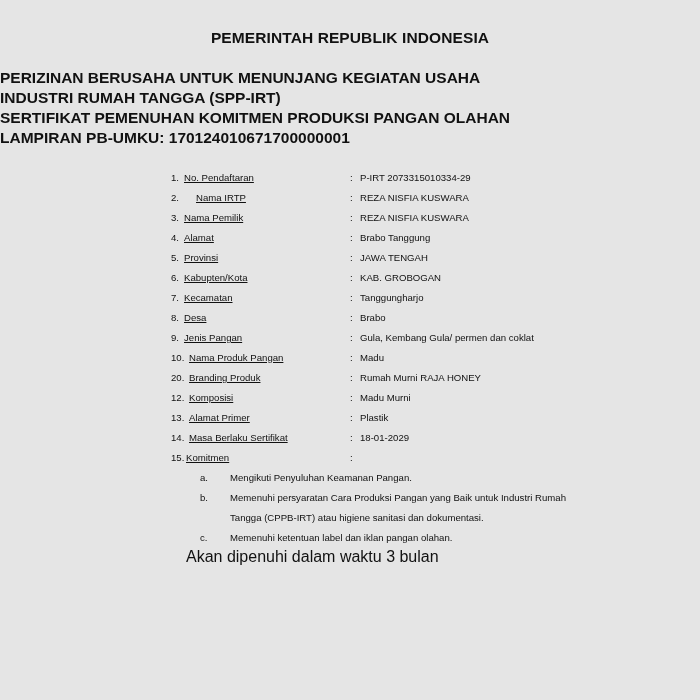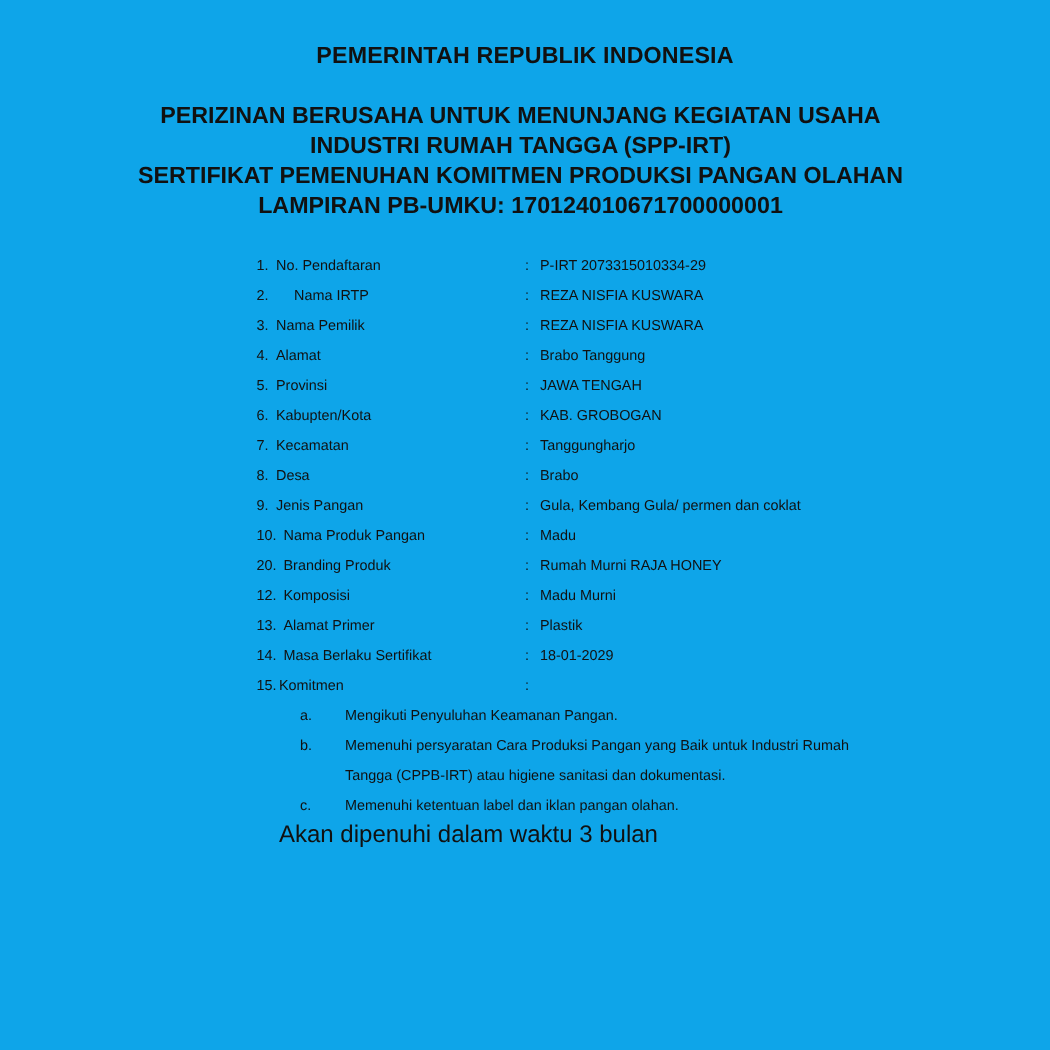--- a/index.html
+++ b/index.html
@@ -12,37 +12,36 @@
     height: 700px;
     position: relative;
     overflow: hidden;
     font-family: "Liberation Sans", sans-serif;
     color: #111111;
   }
   .page {
     position: absolute;
     left: 0; top: 0;
     width: 700px; height: 700px;
-    background: #0ea5e9;
+    background: #e5e5e5;
   }
   .title-main {
     position: absolute;
     left: 0; width: 700px;
     top: 29px;
     text-align: center;
     font-weight: bold;
     font-size: 15.5px;
     line-height: 18px;
     letter-spacing: 0.1px;
   }
   .title-block {
     position: absolute;
     left: 0; width: 694px;
     top: 68px;
-    text-align: center;
     font-weight: bold;
     font-size: 15.5px;
     line-height: 20px;
   }
   .title-block div { white-space: nowrap; }
   .fields {
     position: absolute;
     left: 0; top: 168px;
     width: 700px;
   }
@@ -54,20 +53,21 @@
     font-size: 9.6px;
     line-height: 20px;
     white-space: nowrap;
   }
   .row .num {
     position: absolute;
     left: 171px;
   }
   .row .label {
     position: absolute;
+    text-decoration: underline;
   }
   .row .colon {
     position: absolute;
     left: 350px;
   }
   .row .value {
     position: absolute;
     left: 360px;
   }
   .commit {

